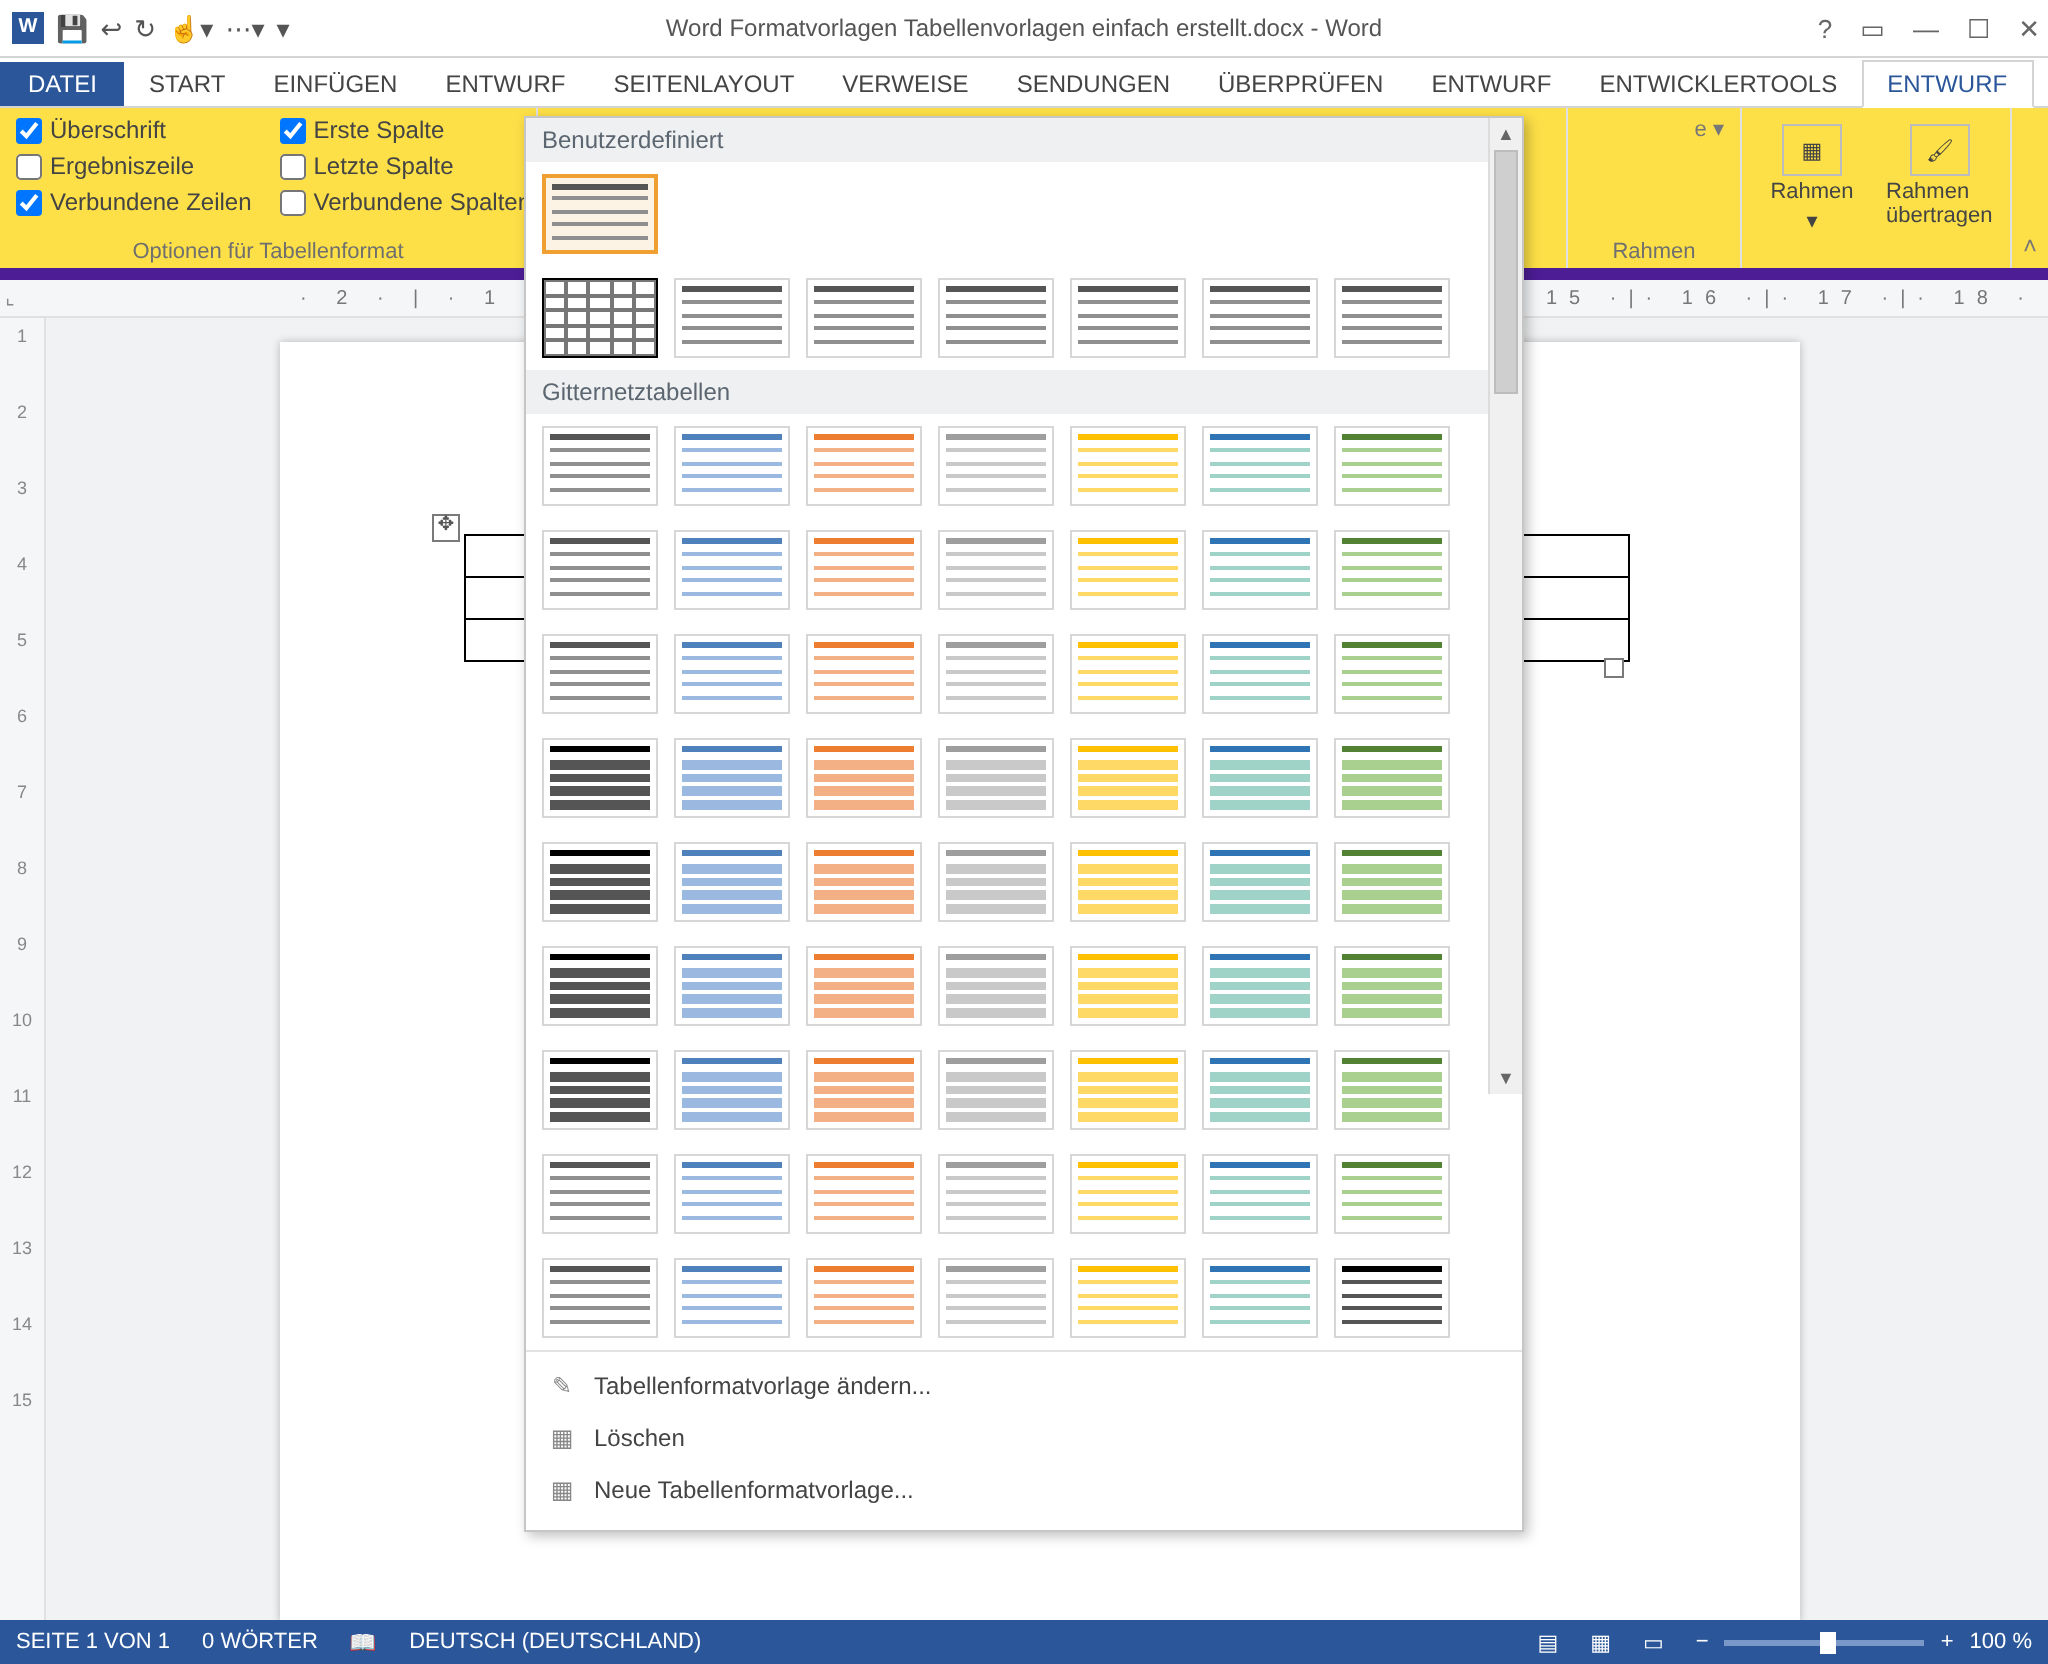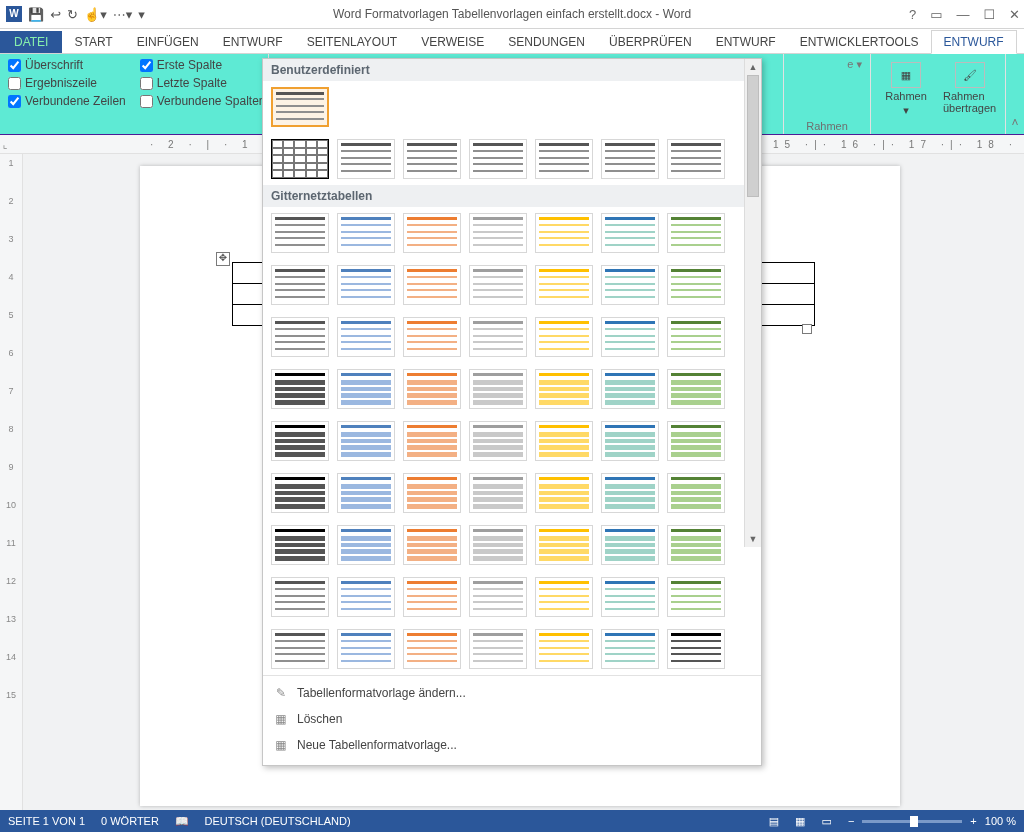--- a/index.html
+++ b/index.html
@@ -4,24 +4,24 @@
 <style>
 html,body{margin:0;padding:0;font-family:"Segoe UI",Tahoma,sans-serif;font-size:12px;color:#444;background:#fff;width:1024px;height:832px;overflow:hidden}
 .titlebar{height:28px;background:#fff;display:flex;align-items:center;border-bottom:1px solid #d4d4d4;position:relative}
 .titlebar .qat{display:flex;align-items:center;gap:6px;padding-left:6px}
 .titlebar .sqicon{width:16px;height:16px;display:inline-block;background:#2b579a;color:#fff;font-size:10px;font-weight:bold;text-align:center;line-height:16px}
 .titlebar .title{position:absolute;left:0;right:0;text-align:center;font-size:12px;color:#555;pointer-events:none}
 .titlebar .winctl{position:absolute;right:4px;display:flex;gap:14px;color:#666;font-size:13px}
 .titlebar .qicon{color:#555;font-size:13px}
 .ribtabs{height:24px;background:#fff;display:flex;align-items:flex-end;border-bottom:1px solid #d4d4d4}
 .ribtabs .tab{padding:4px 12px;color:#444;font-size:12px;cursor:pointer}
-.ribtabs .tab.file{background:#2b579a;color:#86efac;padding:4px 14px}
+.ribtabs .tab.file{background:#2b579a;color:#ffffff;padding:4px 14px}
 .ribtabs .tab.active{color:#2b579a;border:1px solid #d4d4d4;border-bottom:1px solid #fff;margin-bottom:-1px;background:#fff}
 .ribtabs .spacer{flex:1}
-.ribbon{height:80px;background:#5eead4;border-bottom:1px solid #4c1d95;display:flex}
+.ribbon{height:80px;background:#fde047;border-bottom:6px solid #4c1d95;display:flex}
 .group{border-right:1px solid #e1e1e1;padding:4px 8px 2px;display:flex;flex-direction:column;justify-content:space-between}
 .group .caption{font-size:11px;color:#6f6f6f;text-align:center;padding-top:2px}
 .checks{display:grid;grid-template-columns:auto auto;gap:4px 14px}
 .chk{display:flex;align-items:center;gap:4px;font-size:12px;white-space:nowrap}
 .chk input{margin:0}
 .rgroup{display:flex;gap:10px;align-items:flex-start;padding-top:4px}
 .ritem{display:flex;flex-direction:column;align-items:center;font-size:11px;color:#444;gap:2px;width:54px}
 .ritem .ribox{width:28px;height:24px;border:1px solid #bcbcbc;display:flex;align-items:center;justify-content:center}
 .rulerbar{height:18px;background:#f5f6f7;border-bottom:1px solid #e1e1e1;display:flex;align-items:center;font-size:10px;color:#777}
 .rulerbar .lead{width:140px}
@@ -32,21 +32,21 @@
 .page{position:absolute;left:140px;top:12px;width:760px;height:640px;background:#fff;box-shadow:0 0 4px rgba(0,0,0,.25)}
 .page .tblhandle{position:absolute;left:76px;top:86px;width:12px;height:12px;border:1px solid #7a7a7a;background:#fff;font-size:10px;line-height:10px;text-align:center;color:#555}
 .page table.doc{position:absolute;left:92px;top:96px;border-collapse:collapse}
 .page table.doc td{border:1px solid #000;width:94px;height:18px}
 .page .szhandle{position:absolute;left:662px;top:158px;width:8px;height:8px;border:1px solid #7a7a7a;background:#fff}
 
 .gallery{position:absolute;left:262px;top:58px;width:498px;height:706px;background:#fff;border:1px solid #c6c6c6;box-shadow:2px 2px 6px rgba(0,0,0,.25);z-index:50;display:flex;flex-direction:column}
 .gallery .scroll{position:absolute;right:0;top:0;width:16px;height:488px;background:#f0f0f0;border-left:1px solid #dcdcdc}
 .gallery .scroll .up,.gallery .scroll .dn{height:16px;text-align:center;font-size:9px;color:#666;line-height:16px}
 .gallery .scroll .thumb{position:absolute;top:16px;left:2px;right:2px;height:120px;background:#cfcfcf;border:1px solid #bdbdbd}
-.gcat{background:#eef0f2;color:#5c6670;font-weight:700;font-size:12px;padding:4px 8px}
+.gcat{background:#eef0f2;color:#5c6670;font-weight:400;font-size:12px;padding:4px 8px}
 .grow{display:flex;gap:8px;padding:6px 8px;flex-wrap:nowrap}
 .gitem{width:58px;height:40px;border:1px solid #d7d7d7;background:#fff;cursor:pointer;position:relative;box-sizing:border-box;padding:3px 3px;display:grid;grid-template-rows:repeat(5,1fr);gap:2px}
 .gitem.sel{border:2px solid #f0a030;background:#fdf3e5}
 .gitem .ln{height:2px;background:#bdbdbd}
 .gitem .ln.hd{height:3px}
 .gitem.full{border:1px solid #000;padding:0;gap:0;grid-template-rows:repeat(5,1fr);grid-template-columns:repeat(5,1fr);display:grid}
 .gitem.full div{border:0.5px solid #777}
 .menu{border-top:1px solid #e2e2e2;padding:4px 0}
 .menu .mi{display:flex;align-items:center;gap:8px;padding:5px 10px;font-size:12px;color:#444;cursor:pointer}
 .menu .mi .micon{width:16px;height:16px;display:inline-flex;align-items:center;justify-content:center;color:#888;font-size:12px}
@@ -129,20 +129,21 @@
         </label>
       <label class="chk">
           <input type="checkbox" checked="" style="">
           <span>Verbundene Zeilen</span>
         </label>
       <label class="chk">
           <input type="checkbox" style="">
           <span>Verbundene Spalten</span>
         </label>
     </div>
+    <div class="caption">Optionen für Tabellenformat</div>
   </div>
   <div class="group" style="flex:1"></div>
   <div class="group" style="width:70px">
     <div style="font-size:11px;color:#777;text-align:right">e ▾</div>
     <div class="caption">Rahmen</div>
   </div>
   <div class="group">
     <div class="rgroup">
       <div class="ritem">
         <div class="ribox">

